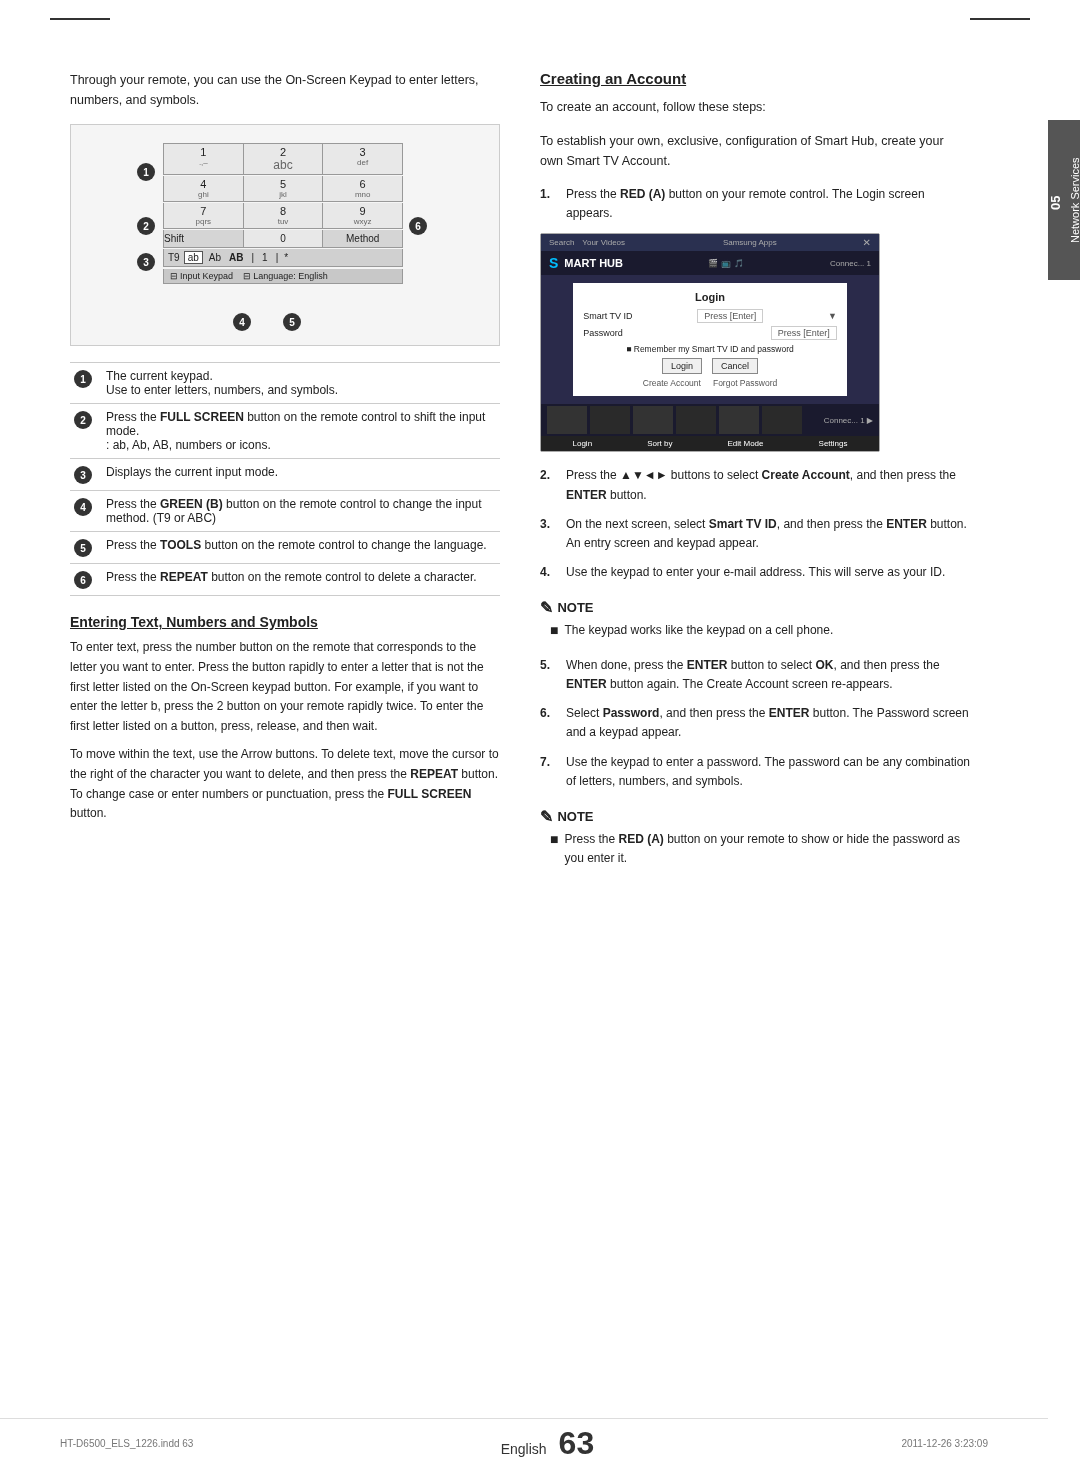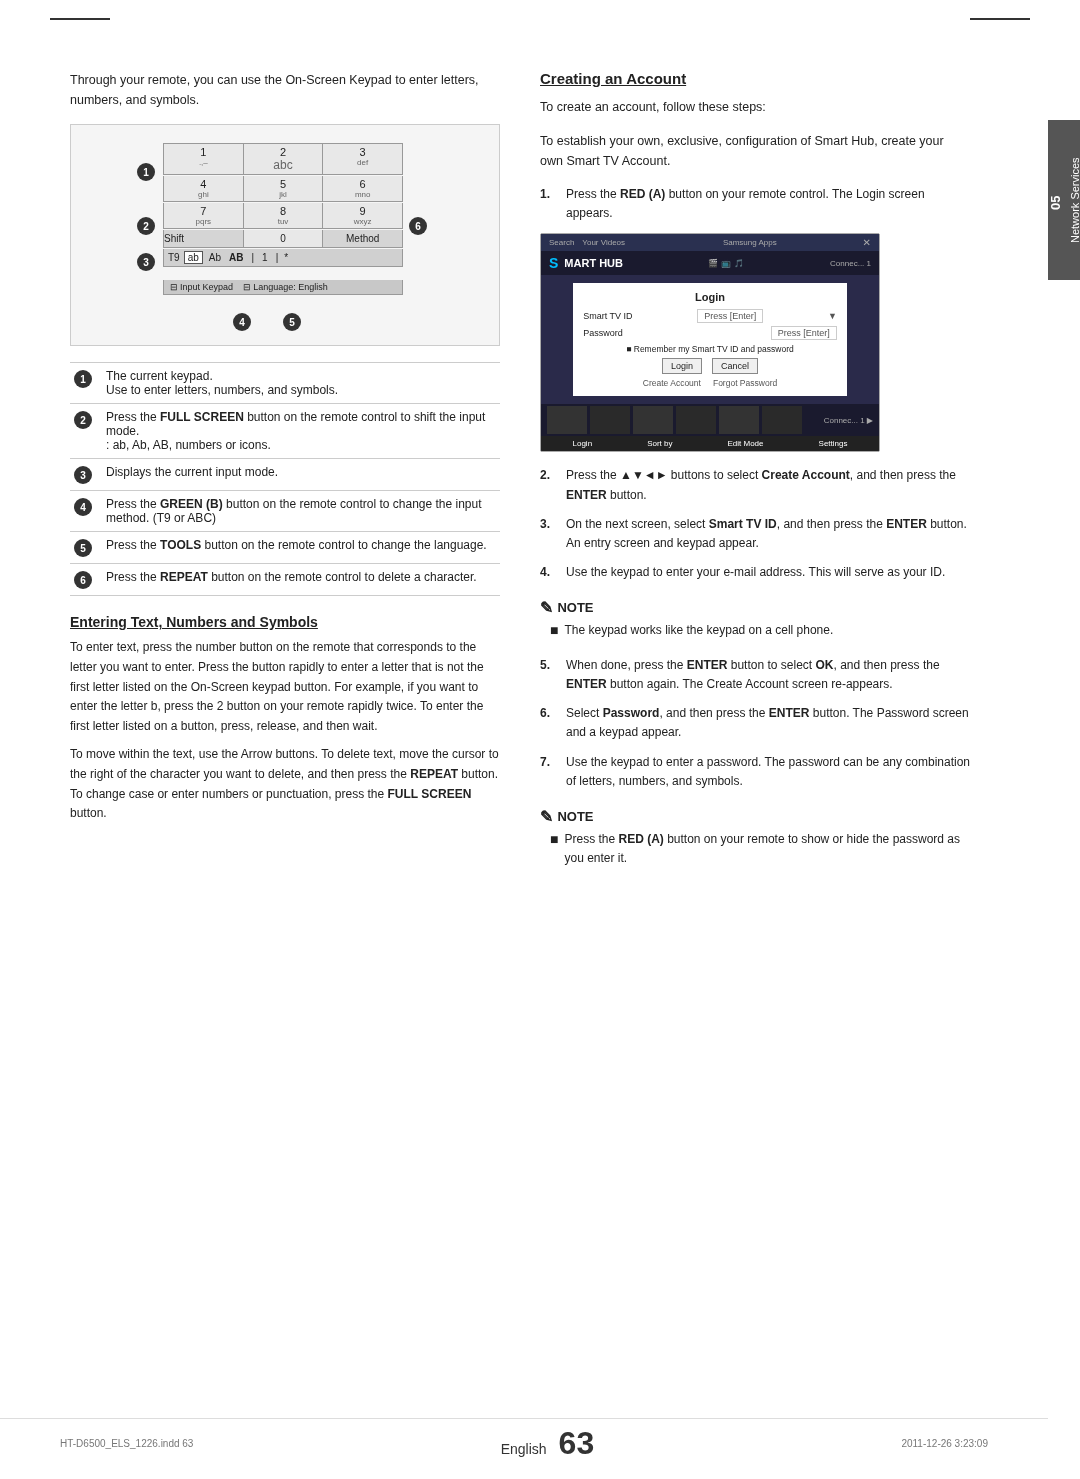--- a/index.html
+++ b/index.html
@@ -356,21 +356,21 @@
                 <span style="display:block; font-size:8px; color:#666;">wxyz</span>
               </div>
             </div>
 
             <div style="display:flex; margin-bottom:1px;">
               <div style="flex:1; border:1px solid #999; background:#d5d5d5; padding:3px 0; font-size:10px; border-top:none;">Shift</div>
               <div style="flex:1; border:1px solid #999; background:#e8e8e8; text-align:center; padding:3px 0; font-size:10px; border-left:none; border-top:none;">0</div>
               <div style="flex:1; border:1px solid #999; background:#d5d5d5; text-align:center; padding:3px 0; font-size:10px; border-left:none; border-top:none;">Method</div>
             </div>
 
-            <div style="display:flex; margin-bottom:13px; border:1px solid #999; background:#d0d0d0; padding:2px 4px; font-size:10px; border-top:none; gap:4px; align-items:center;">
+            <div style="display:flex; margin-bottom:2px; border:1px solid #999; background:#d0d0d0; padding:2px 4px; font-size:10px; border-top:none; gap:4px; align-items:center;">
               <span>T9</span>
               <span style="border:1px solid #555; padding:0 3px; background:#fff; font-size:10px;">ab</span>
               <span style="padding:0 2px; font-size:10px;">Ab</span>
               <span style="padding:0 2px; font-size:10px; font-weight:bold;">AB</span>
               <span style="padding:0 2px;">|</span>
               <span style="padding:0 2px; font-size:10px;">1</span>
               <span style="padding:0 2px;">|</span>
               <span>*</span>
             </div>
 

